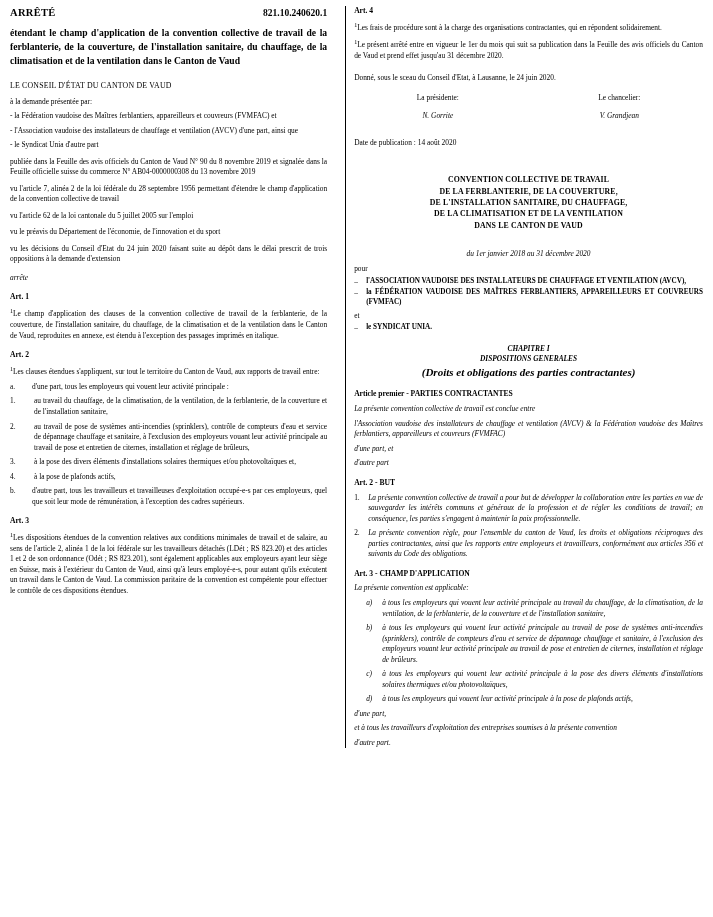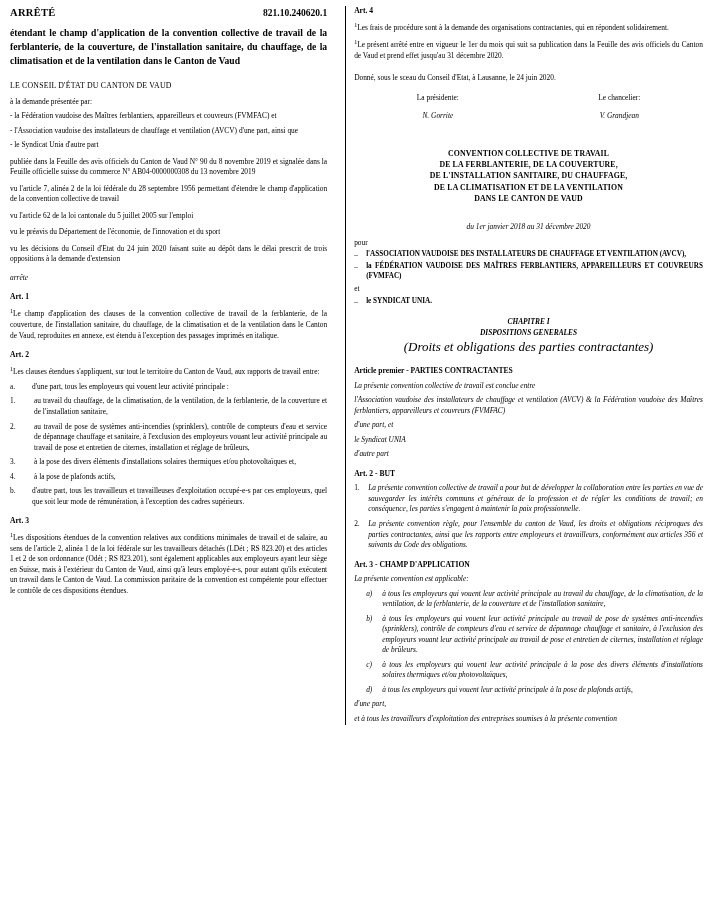--- a/index.html
+++ b/index.html
@@ -67,21 +67,21 @@
   .cc-title{font-weight:bold; font-size:7.8px; line-height:1.45; letter-spacing:.15px;}
   .cc-sub{font-style:italic; margin-top:18px;}
   .cc-entre{margin-top:5px; text-align:left;}
   ul.parties{list-style:none; margin:2px 0 0 0; padding:0;}
   ul.parties li{display:flex; margin-top:1px;}
   ul.parties li .mk{width:12px; flex:none;}
   ul.parties li .tx{flex:1; text-align:justify; font-weight:bold; font-size:7.2px; line-height:1.35;}
   .et{margin-top:3px; text-align:left;}
   .chapitre{margin-top:10px; text-align:center; font-style:italic; font-weight:bold;}
   .chapitre .l2{font-style:italic; font-weight:bold;}
-  .chapitre .l3{font-style:italic; font-weight:normal; font-size:13px;}
+  .chapitre .l3{font-style:italic; font-weight:bold; font-size:11px;}
   .it{font-style:italic;}
   ol.rnum{list-style:none; margin:3px 0 0 0; padding:0;}
   ol.rnum>li{display:flex; margin-top:4px;}
   ol.rnum>li>.mk{width:14px; flex:none;}
   ol.rnum>li>.tx{flex:1; text-align:justify; font-style:italic;}
   ol.ralpha{list-style:none; margin:3px 0 0 0; padding:0 0 0 12px;}
   ol.ralpha>li{display:flex; margin-top:4px;}
   ol.ralpha>li>.mk{width:16px; flex:none; font-style:italic;}
   ol.ralpha>li>.tx{flex:1; text-align:justify; font-style:italic;}
 </style>
@@ -158,37 +158,38 @@
 
       <h4 class="art">Art. 3</h4>
       <p class="tight justify"><span class="sup">1</span><span>Les dispositions étendues de la convention relatives aux conditions minimales de travail et de salaire, au sens de l'article 2, alinéa 1 de la loi fédérale sur les travailleurs détachés (LDét ; RS 823.20) et des articles 1 et 2 de son ordonnance (Odét ; RS 823.201), sont également applicables aux employeurs ayant leur siège en Suisse, mais à l'extérieur du Canton de Vaud, ainsi qu'à leurs employé-e-s, pour autant qu'ils exécutent un travail dans le Canton de Vaud. La commission paritaire de la convention est compétente pour effectuer le contrôle de ces dispositions étendues.</span></p>
     </div>
 
     <div class="vrule"></div>
 
     <div class="colR">
 
       <h4 class="r-art" style="margin-top:0">Art. 4</h4>
-      <p class="r-p"><span class="sup">1</span><span>Les frais de procédure sont à la demande des organisations contractantes, qui en répondent solidairement.</span></p>
+      <p class="r-p"><span class="sup">1</span><span>Les frais de procédure sont à la charge des organisations contractantes, qui en répondent solidairement.</span></p>
 
       <p class="r-p"><span class="sup">1</span><span>Le présent arrêté entre en vigueur le 1er du mois qui suit sa publication dans la Feuille des avis officiels du Canton de Vaud et prend effet jusqu'au 31 décembre 2020.</span></p>
 
       <p class="r-p" style="margin-top:12px">Donné, sous le sceau du Conseil d'Etat, à Lausanne, le  24 juin 2020.</p>
 
       <div class="sign-row">
         <div class="cell">
           <div class="sign-lbl">La présidente:</div>
           <div class="sign-name">N. Gorrite</div>
         </div>
         <div class="cell">
           <div class="sign-lbl">Le chancelier:</div>
           <div class="sign-name">V. Grandjean</div>
         </div>
       </div>
 
+      <p class="pubdate">Date de publication : 14 août 2020</p>
 
       <div class="cc-block">
         <div class="cc-title">
           <div>CONVENTION COLLECTIVE DE TRAVAIL</div>
           <div>DE LA FERBLANTERIE, DE LA COUVERTURE,</div>
           <div>DE L'INSTALLATION SANITAIRE, DU CHAUFFAGE,</div>
           <div>DE LA CLIMATISATION ET DE LA VENTILATION</div>
           <div>DANS LE CANTON DE VAUD</div>
         </div>
         <div class="cc-sub">du 1er janvier 2018 au 31 décembre 2020</div>
@@ -219,21 +220,20 @@
       <div class="chapitre">
         <div>CHAPITRE I</div>
         <div class="l2">DISPOSITIONS GENERALES</div>
         <div class="l3">(Droits et obligations des parties contractantes)</div>
       </div>
 
       <h4 class="r-art" style="margin-top:9px">Article premier - PARTIES CONTRACTANTES</h4>
       <p class="r-p it">La présente convention collective de travail est conclue entre</p>
       <p class="r-p it">l'Association vaudoise des installateurs de chauffage et ventilation (AVCV) &amp; la Fédération vaudoise des Maîtres ferblantiers, appareilleurs et couvreurs (FVMFAC)</p>
       <p class="r-p it">d'une part, et</p>
-      <p class="r-p it">le Syndicat UNIA</p>
       <p class="r-p it">d'autre part</p>
 
       <h4 class="r-art" style="margin-top:9px">Art. 2 - BUT</h4>
       <ol class="rnum">
         <li>
           <span class="mk">1.</span>
           <span class="tx">La présente convention collective de travail a pour but de développer la collaboration entre les parties en vue de sauvegarder les intérêts communs et généraux de la profession et de régler les conditions de travail; en conséquence, les parties s'engagent à maintenir la paix professionnelle.</span>
         </li>
         <li>
           <span class="mk">2.</span>
@@ -256,15 +256,16 @@
           <span class="mk">c)</span>
           <span class="tx">à tous les employeurs qui vouent leur activité principale à la pose des divers éléments d'installations solaires thermiques et/ou photovoltaïques,</span>
         </li>
         <li>
           <span class="mk">d)</span>
           <span class="tx">à tous les employeurs qui vouent leur activité principale à la pose de plafonds actifs,</span>
         </li>
       </ol>
       <p class="r-p it">d'une part,</p>
       <p class="r-p it">et à tous les travailleurs d'exploitation des entreprises soumises à la présente convention</p>
+      <p class="r-p it">d'autre part.</p>
     </div>
   </div>
 </div>
 
 </body></html>

